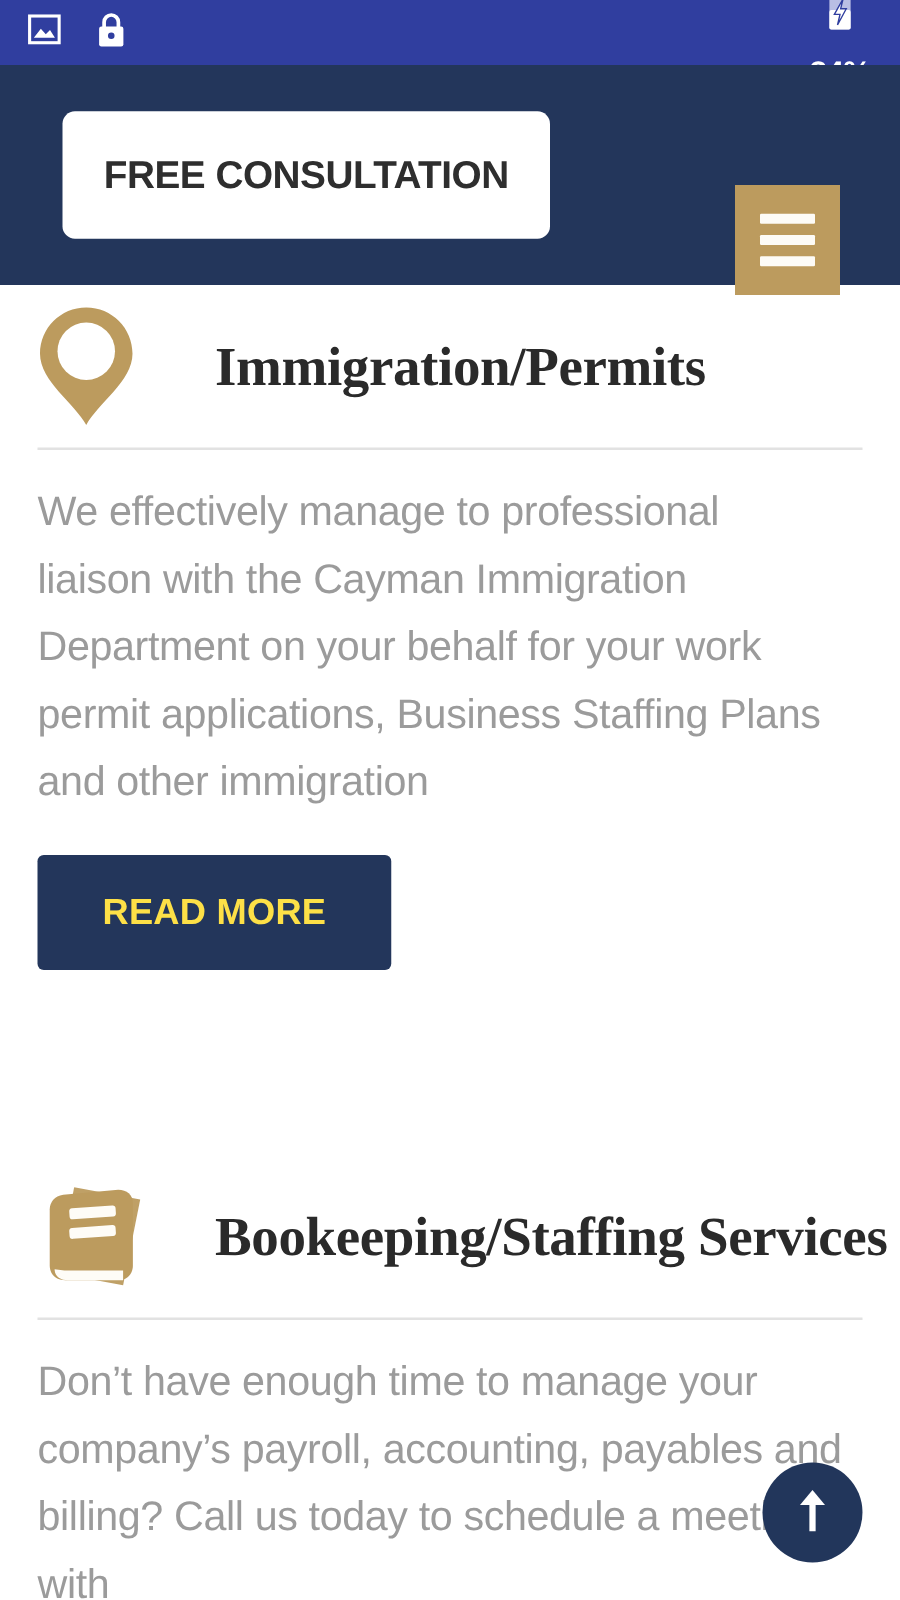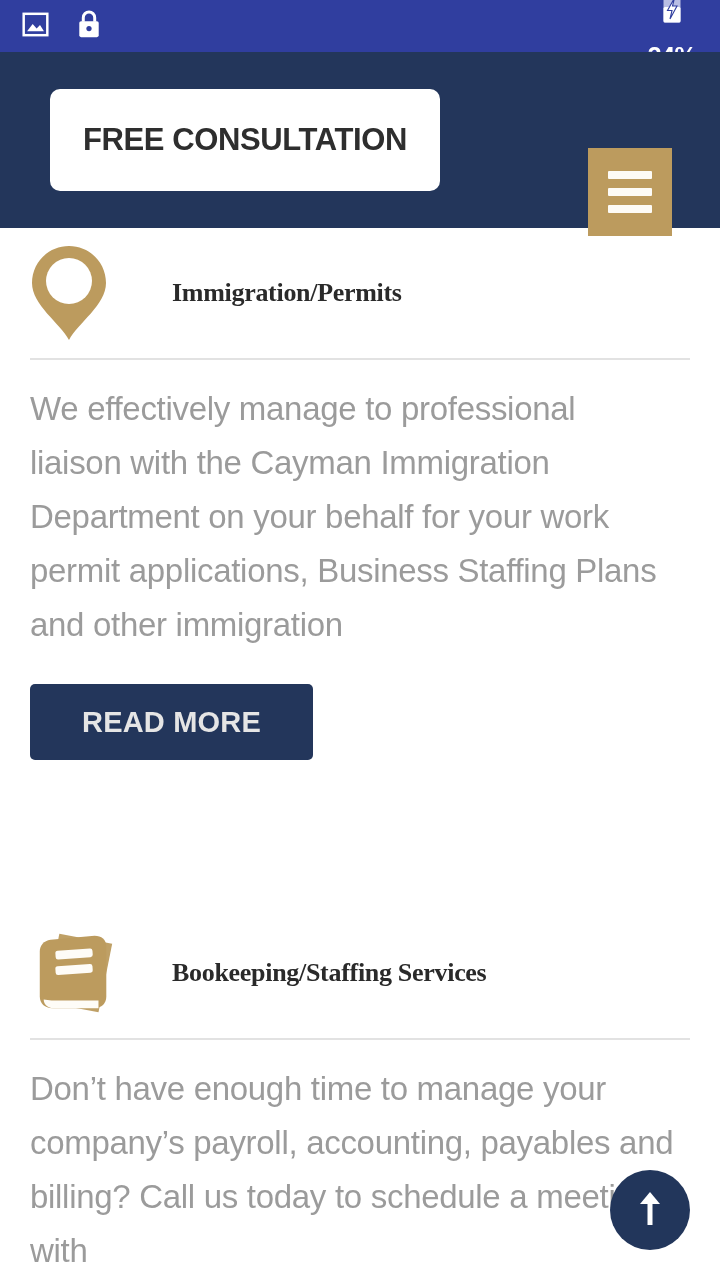--- a/index.html
+++ b/index.html
@@ -60,41 +60,41 @@
     display:flex; align-items:center;
     padding:0 30px;
     height:130px;
   }
   .svc-icon{
     width:90px; flex:0 0 90px;
     display:flex; align-items:center; justify-content:flex-start;
   }
   .svc-title{
     font-family:"Liberation Serif", serif;
-    font-size:26px; font-weight:bold; color:#2a2a2a;
+    font-size:44px; font-weight:bold; color:#2a2a2a;
     letter-spacing:-0.3px;
     margin-left:52px;
     white-space:nowrap;
   }
   .divider{
     height:2px; background:#e2e2e2; margin:0 30px;
   }
   .svc-body{
     padding:22px 46px 0 30px;
     color:#9b9b9b;
     font-size:33px;
     line-height:54px;
     font-family:"Liberation Sans", sans-serif;
     letter-spacing:-0.3px;
   }
   .read-more{
     margin:32px 0 0 30px;
-    width:283px; height:76px;
+    width:283px; height:92px;
     background:#23365B; border:none; border-radius:5px;
-    color:#e5e5e5; font-size:29px; font-weight:bold; letter-spacing:0.2px;
+    color:#fde047; font-size:29px; font-weight:bold; letter-spacing:0.2px;
     font-family:"Liberation Sans", sans-serif;
     cursor:pointer;
   }
 
   .gap{ height:148px; }
 
   
   .fab{
     position:absolute; left:610px; top:1170px;
     width:80px; height:80px; border-radius:50%;

